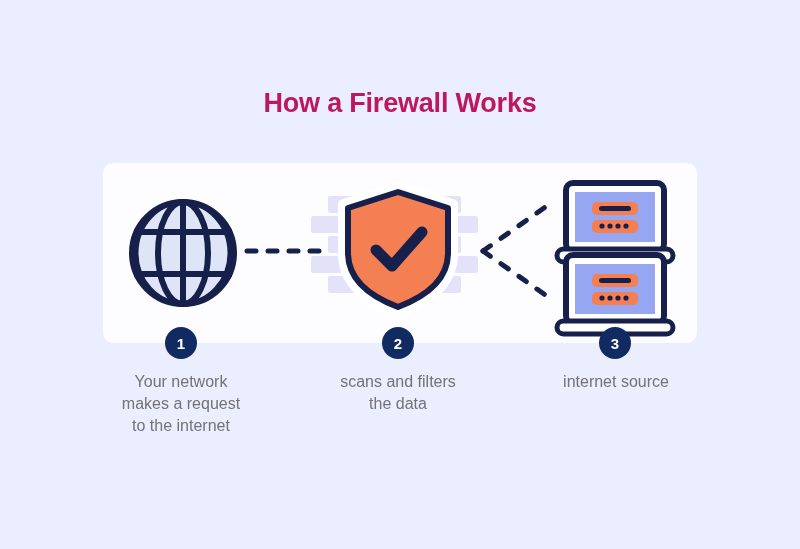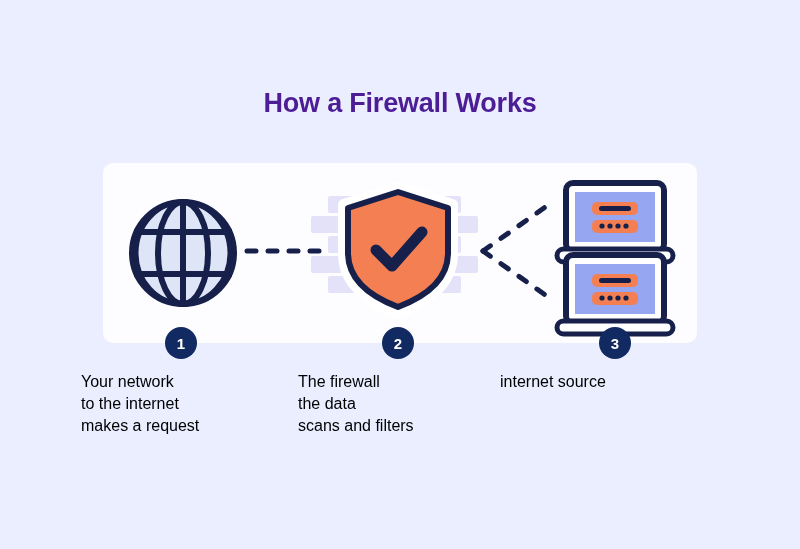--- a/index.html
+++ b/index.html
@@ -19,21 +19,21 @@
     height: 549px;
   }
   .title {
     position: absolute;
     top: 88px;
     left: 0;
     width: 800px;
     text-align: center;
     font-size: 27px;
     font-weight: bold;
-    color: #4c1d95;
+    color: #be185d;
     letter-spacing: -0.2px;
   }
   .card {
     position: absolute;
     left: 103px;
     top: 163px;
     width: 594px;
     height: 180px;
     background: #fdfdff;
     border-radius: 10px;
@@ -65,24 +65,24 @@
     line-height: 1;
   }
   .badge-1 { left: 165px; top: 327px; }
   .badge-2 { left: 382px; top: 327px; }
   .badge-3 { left: 599px; top: 327px; }
 
   
   .caption {
     position: absolute;
     top: 371px;
-    text-align: left;
+    text-align: center;
     font-size: 16px;
     line-height: 22px;
-    color: #000000;
+    color: #737373;
   }
   .caption-1 { left: 81px;  width: 200px; }
   .caption-2 { left: 298px; width: 200px; }
   .caption-3 { left: 500px; width: 232px; }
   .caption .ln { display: block; }
 </style>
 </head>
 <body>
 
 <div class="page">
@@ -170,25 +170,24 @@
       <circle cx="626" cy="298" r="2.6" fill="#16204a"></circle>
     </g>
   </svg>
 
   <div class="badge badge-1">1</div>
   <div class="badge badge-2">2</div>
   <div class="badge badge-3">3</div>
 
   <div class="caption caption-1">
     <span class="ln">Your network</span>
+    <span class="ln">makes a request</span>
     <span class="ln">to the internet</span>
-    <span class="ln">makes a request</span>
   </div>
   <div class="caption caption-2">
-    <span class="ln">The firewall</span>
+    <span class="ln">scans and filters</span>
     <span class="ln">the data</span>
-    <span class="ln">scans and filters</span>
   </div>
   <div class="caption caption-3">
     <span class="ln">internet source</span>
   </div>
 
 </div>
 
 </body></html>

